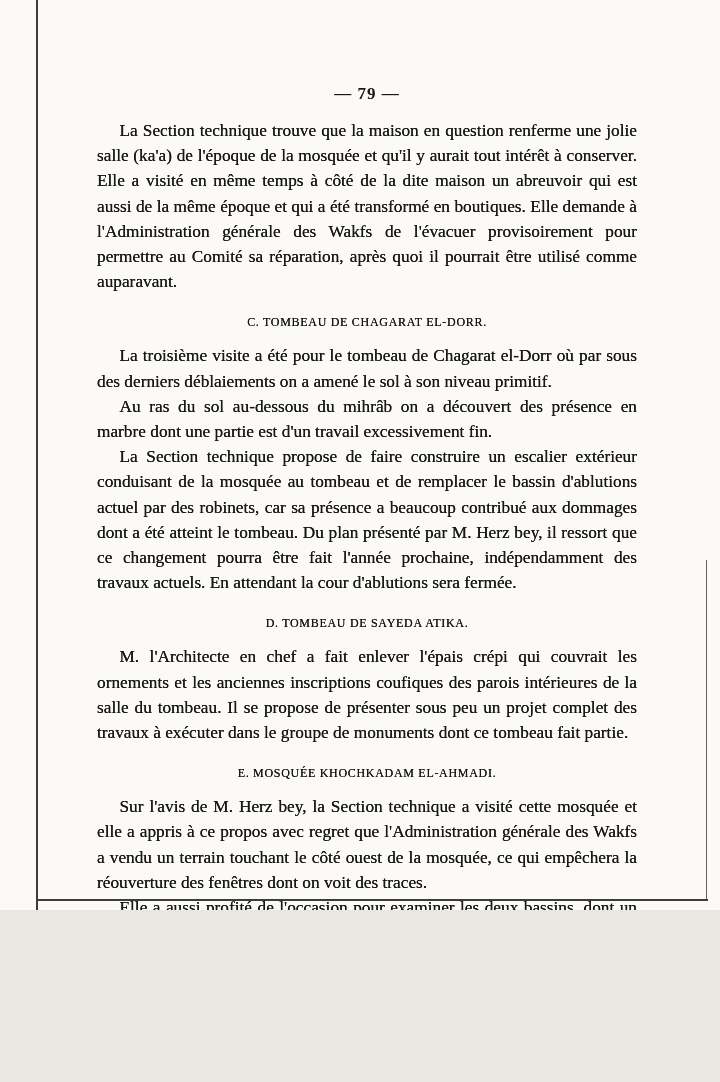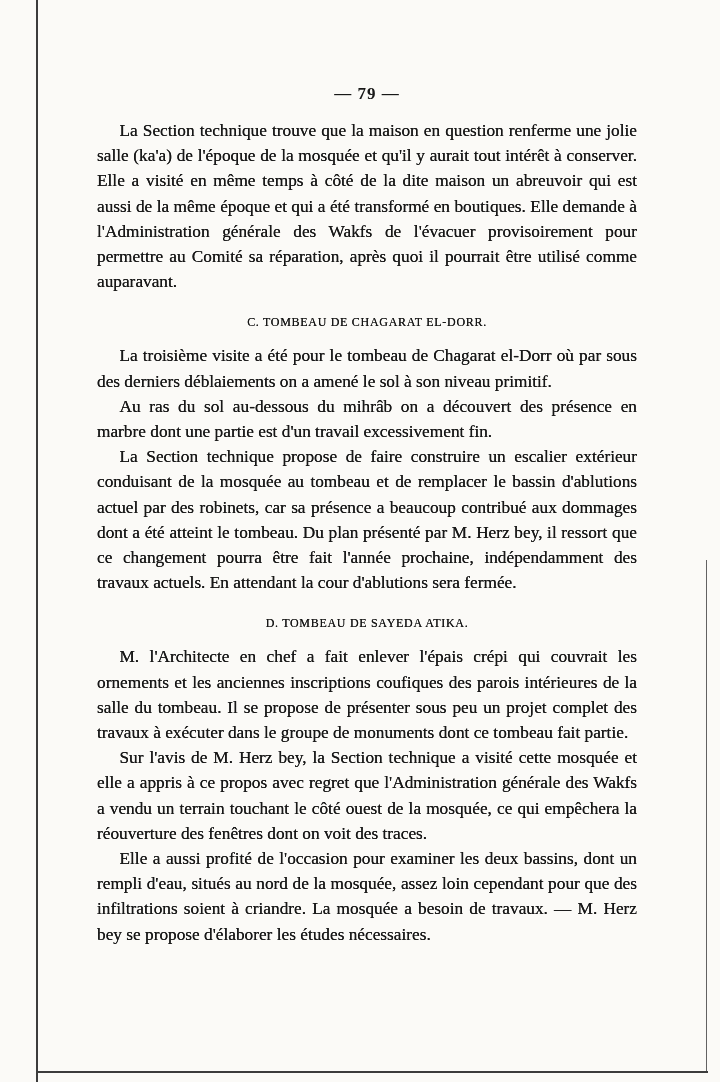--- a/index.html
+++ b/index.html
@@ -3,21 +3,21 @@
 <meta charset="utf-8">
 <style>
   html, body {
     margin: 0;
     padding: 0;
     background: #e9e7e2;
   }
   .page {
     position: relative;
     width: 720px;
-    height: 1082px;
+    height: 910px;
     margin: 0 auto;
     background: #fbfaf7;
     overflow: hidden;
     font-family: "Liberation Serif", "DejaVu Serif", serif;
     color: #181818;
   }
   
   .edge {
     position: absolute;
     background: #3c3c3c;
@@ -77,19 +77,20 @@
     <p class="para">La troisième visite a été pour le tombeau de Chagarat el-Dorr où par sous des derniers déblaiements on a amené le sol à son niveau primitif.</p>
 
     <p class="para">Au ras du sol au-dessous du mihrâb on a découvert des présence en marbre dont une partie est d'un travail excessivement fin.</p>
 
     <p class="para">La Section technique propose de faire construire un escalier extérieur conduisant de la mosquée au tombeau et de remplacer le bassin d'ablutions actuel par des robinets, car sa présence a beaucoup contribué aux dommages dont a été atteint le tombeau. Du plan présenté par M. Herz bey, il ressort que ce changement pourra être fait l'année prochaine, indépendamment des travaux actuels. En attendant la cour d'ablutions sera fermée.</p>
 
     <h3 class="sec-heading">D. TOMBEAU DE SAYEDA ATIKA.</h3>
 
     <p class="para">M. l'Architecte en chef a fait enlever l'épais crépi qui couvrait les ornements et les anciennes inscriptions coufiques des parois intérieures de la salle du tombeau. Il se propose de présenter sous peu un projet complet des travaux à exécuter dans le groupe de monuments dont ce tombeau fait partie.</p>
 
+    <h3 class="sec-heading">E. MOSQUÉE KHOCHKADAM EL-AHMADI.</h3>
 
     <p class="para">Sur l'avis de M. Herz bey, la Section technique a visité cette mosquée et elle a appris à ce propos avec regret que l'Administration générale des Wakfs a vendu un terrain touchant le côté ouest de la mosquée, ce qui empêchera la réouverture des fenêtres dont on voit des traces.</p>
 
     <p class="para">Elle a aussi profité de l'occasion pour examiner les deux bassins, dont un rempli d'eau, situés au nord de la mosquée, assez loin cependant pour que des infiltrations soient à criandre. La mosquée a besoin de travaux. — M. Herz bey se propose d'élaborer les études nécessaires.</p>
 
   </div>
 </div>
 
 </body></html>

